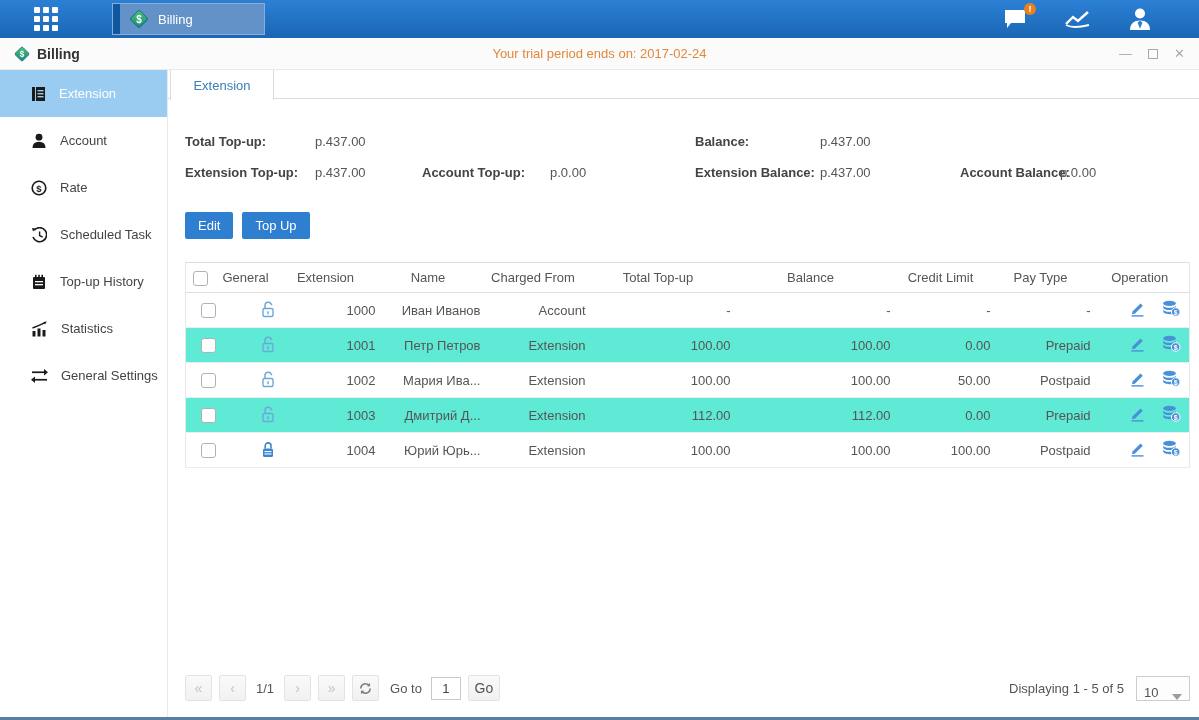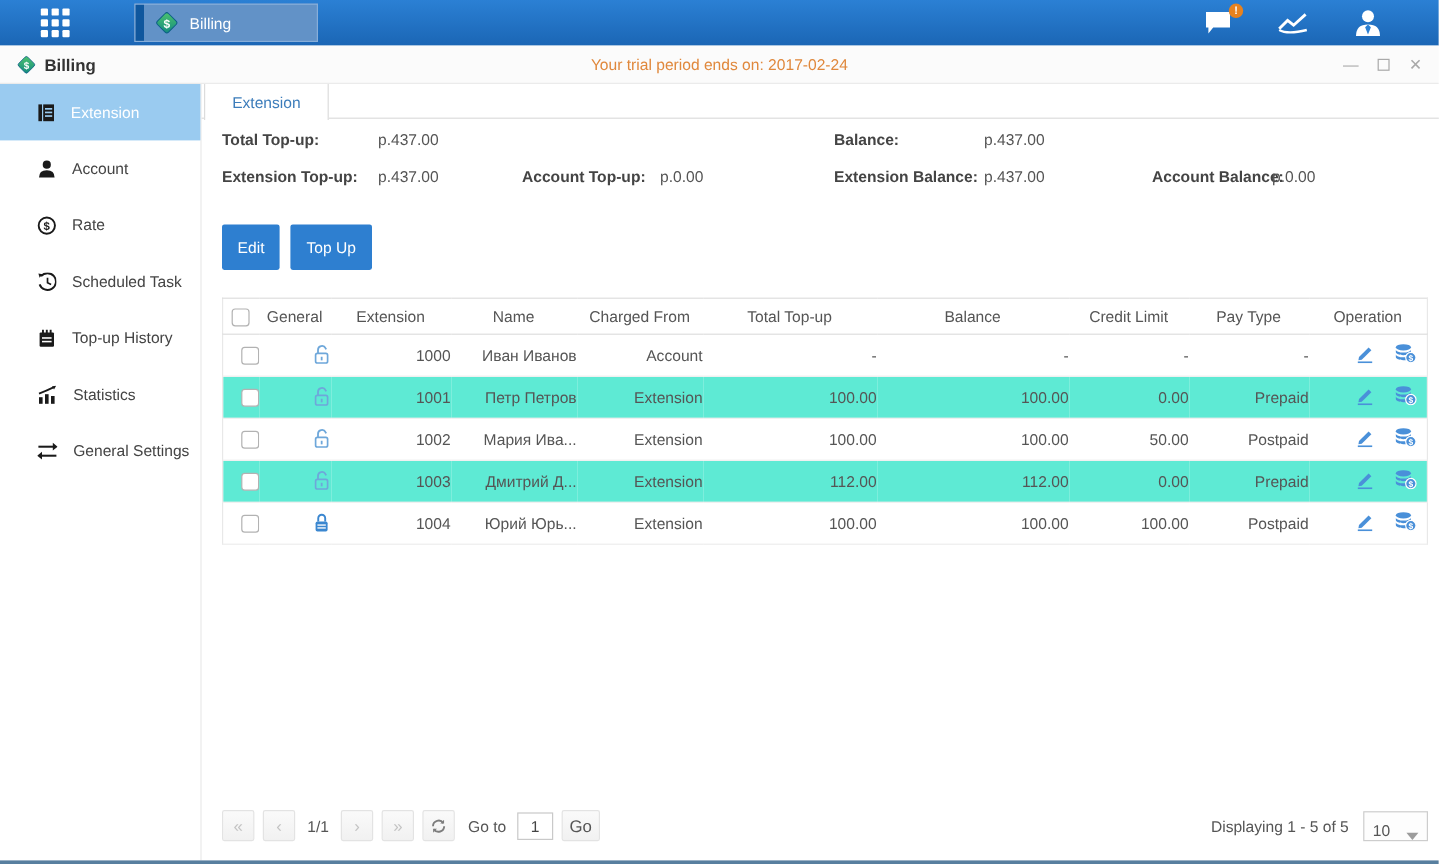--- a/index.html
+++ b/index.html
@@ -35,28 +35,28 @@
   .side-item svg { flex: none; }
   .side-item.active { background: #9acbf0; color: #fff; }
   .main { flex: 1; position: relative; }
   
   .tabstrip { height: 29px; border-bottom: 1px solid #dcdcdc; position: relative; }
   .tab-active { position: absolute; left: 2px; top: 0; width: 104px; height: 30px; background: #fff; z-index: 2;
     border-left: 1px solid #dcdcdc; border-right: 1px solid #dcdcdc;
     display: flex; align-items: center; justify-content: center; color: #3d7dbb; cursor: pointer; }
   .content { padding: 0 14px 0 17px; }
   
-  .summary { position: relative; height: 66px; margin-top: 8px; }
+  .summary { position: relative; height: 66px; margin-top: 33px; }
   .summary span { position: absolute; white-space: nowrap; }
   .lbl { font-weight: bold; color: #444; }
   .val { color: #555; }
   .r1 { top: 2px; } .r2 { top: 33px; }
   
   .btn-row { margin-top: 14px; display: flex; gap: 9px; }
-  .btn { background: #2e7fd0; color: #fff; border: none; font-size: 13px; height: 38px; padding: 0 13px;
+  .btn { background: #2e7fd0; color: #fff; border: none; font-size: 13px; height: 27px; padding: 0 13px;
     border-radius: 2px; cursor: pointer; font-family: inherit; }
   
   .ext-table { margin-top: 23px; width: 1004px; border-collapse: collapse; table-layout: fixed; }
   .ext-table th { height: 30px; font-weight: normal; color: #555; border-top: 1px solid #dedede; border-bottom: 1px solid #dedede; text-align: center; }
   .ext-table td { height: 35px; text-align: right; border-bottom: 1px solid #ededed; overflow: hidden; white-space: nowrap; }
   .ext-table tr.alt { background: #5eead4; }
   .ext-table th:first-child, .ext-table td:first-child { border-left: 1px solid #e8e8e8; }
   .ext-table th:last-child, .ext-table td:last-child { border-right: 1px solid #e8e8e8; }
   .cb { display: inline-block; width: 15px; height: 15px; border: 1px solid #b2b2b2; border-radius: 3px; background: #fff; vertical-align: middle; cursor: pointer; }
   .ops span { display: inline-block; margin: 0 8px; cursor: pointer; vertical-align: middle; }
@@ -226,21 +226,21 @@
 
     <div class="content">
 
       <div class="summary">
         <span class="lbl r1" style="left:0">Total Top-up:</span>
         <span class="val r1" style="left:130px">p.437.00</span>
         <span class="lbl r1" style="left:510px">Balance:</span>
         <span class="val r1" style="left:635px">p.437.00</span>
         <span class="lbl r2" style="left:0">Extension Top-up:</span>
         <span class="val r2" style="left:130px">p.437.00</span>
-        <span class="lbl r2" style="left:250px">Account Top-up:</span>
+        <span class="lbl r2" style="left:237px">Account Top-up:</span>
         <span class="val r2" style="left:365px">p.0.00</span>
         <span class="lbl r2" style="left:510px">Extension Balance:</span>
         <span class="val r2" style="left:635px">p.437.00</span>
         <span class="lbl r2" style="left:775px">Account Balance:</span>
         <span class="val r2" style="left:875px">p.0.00</span>
       </div>
 
       <div class="btn-row">
         <button class="btn">Edit</button>
         <button class="btn">Top Up</button>

